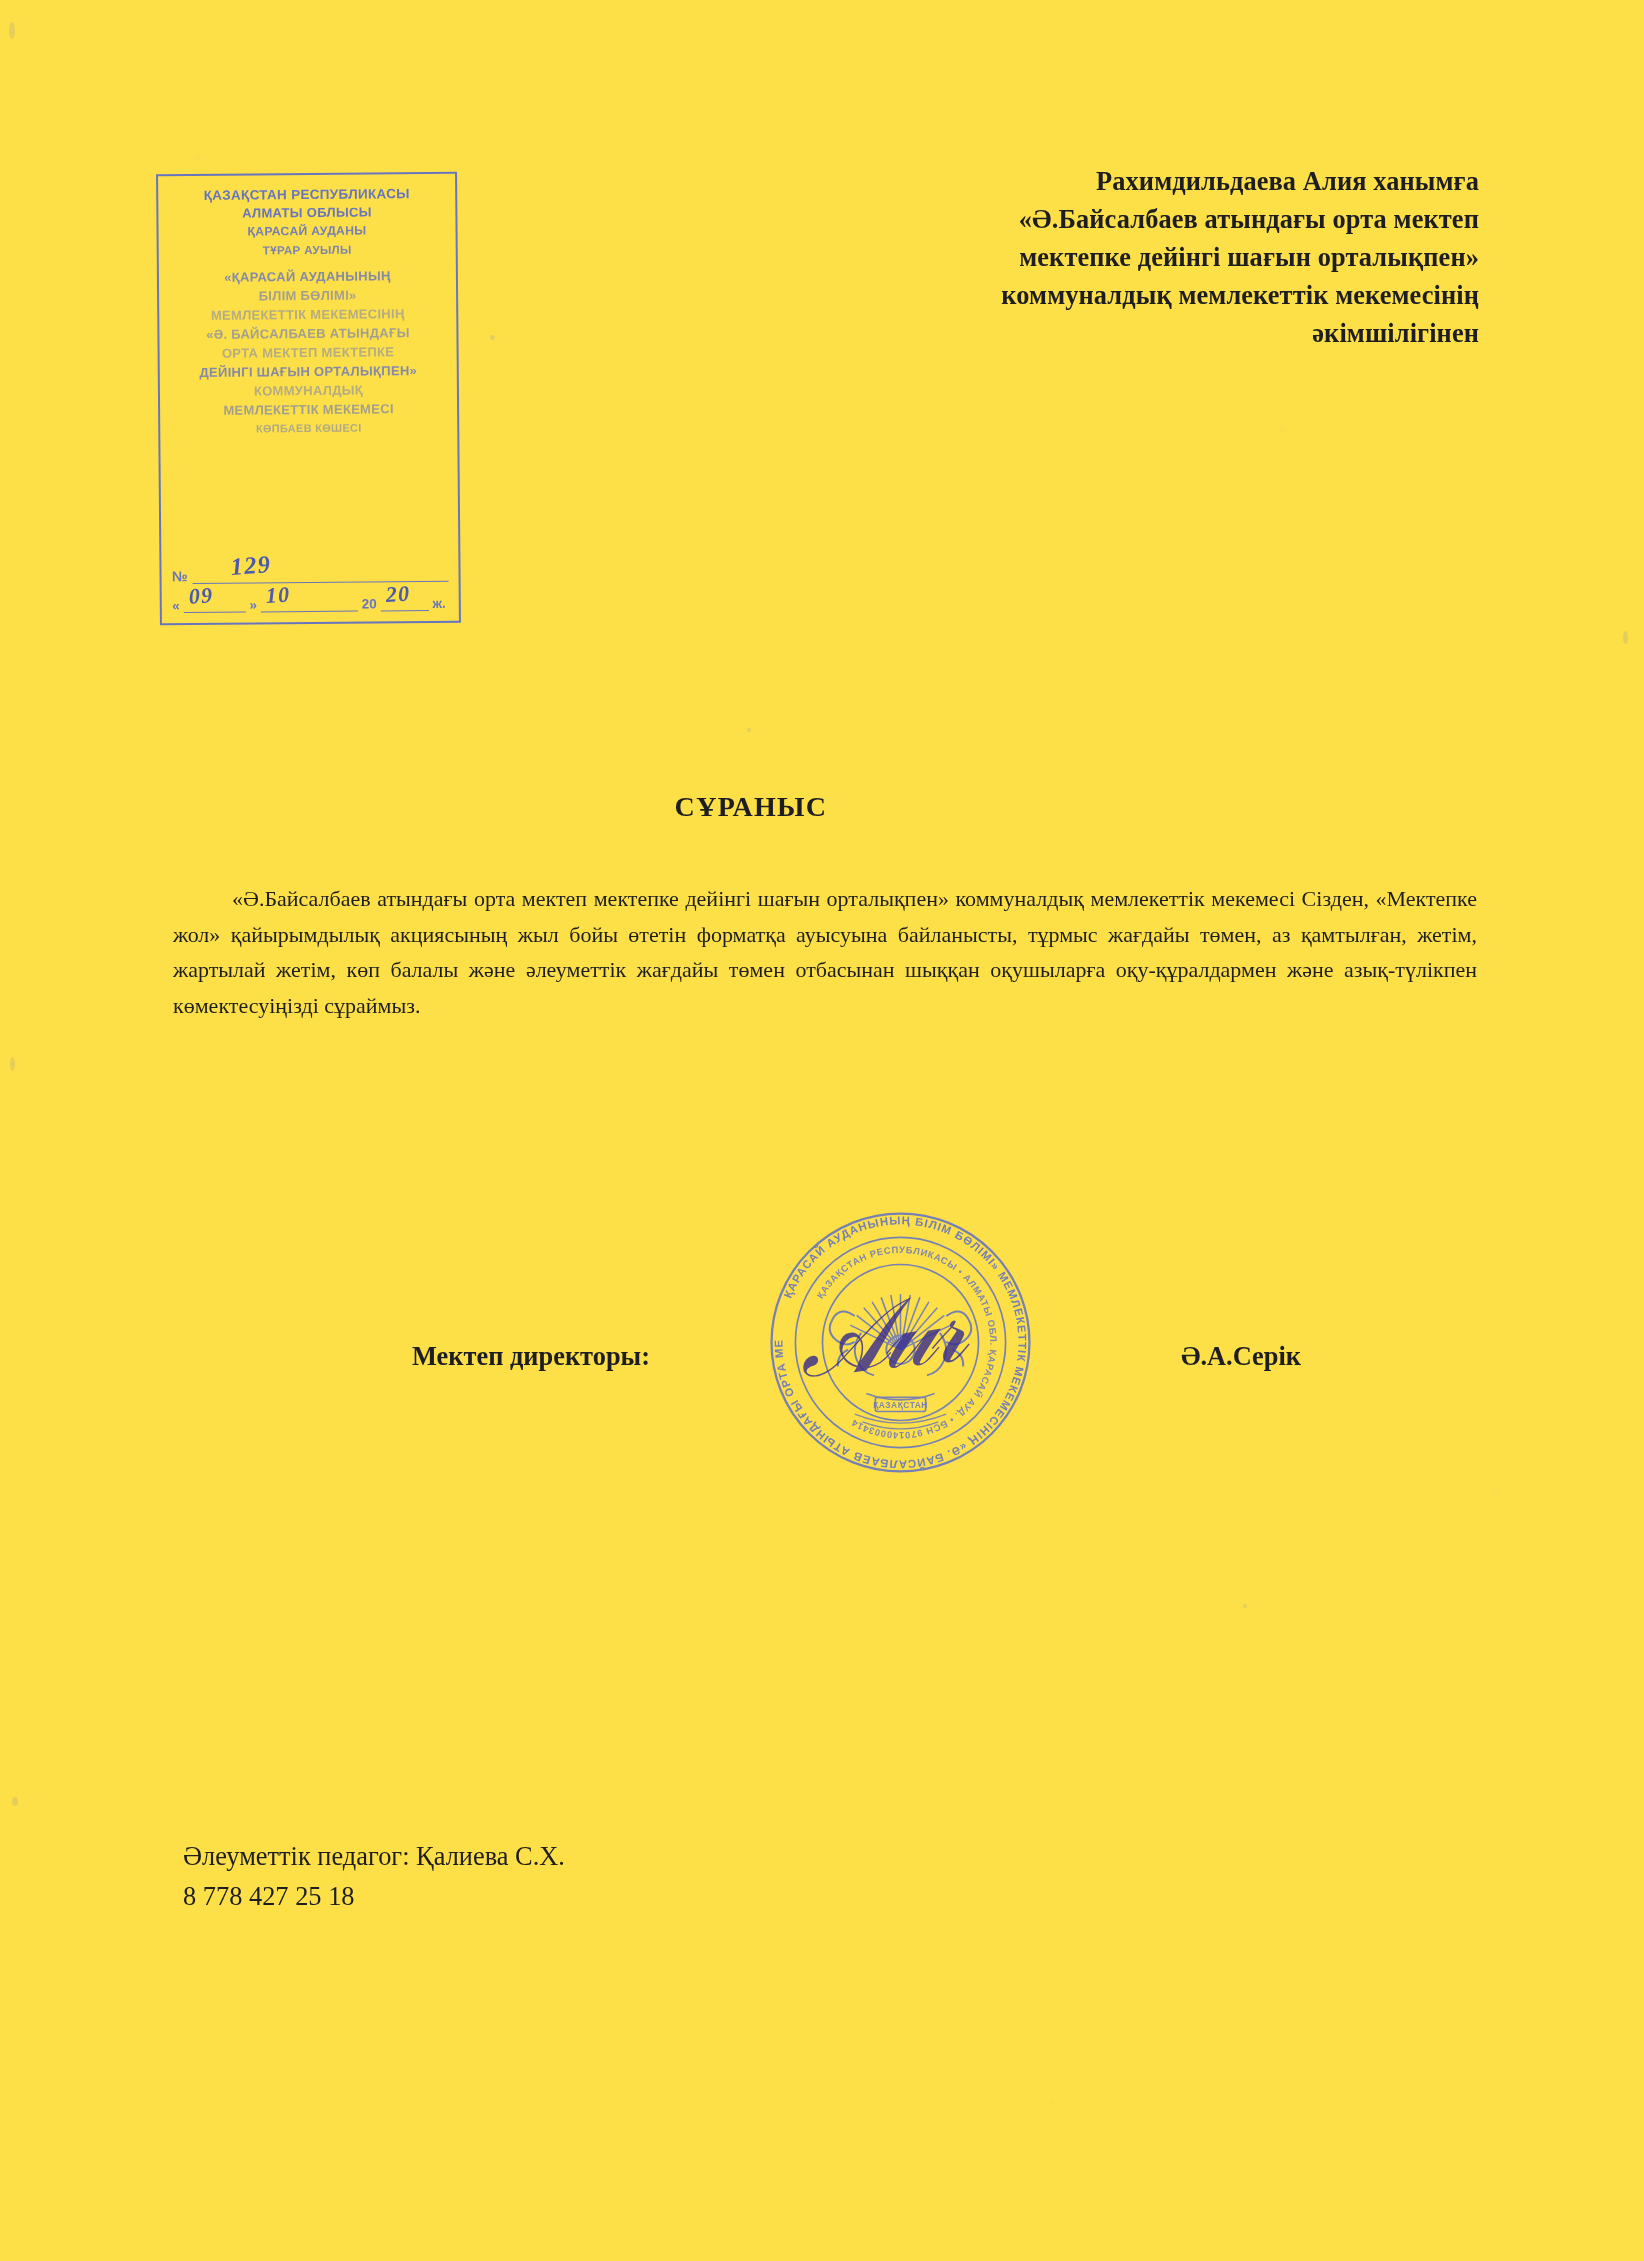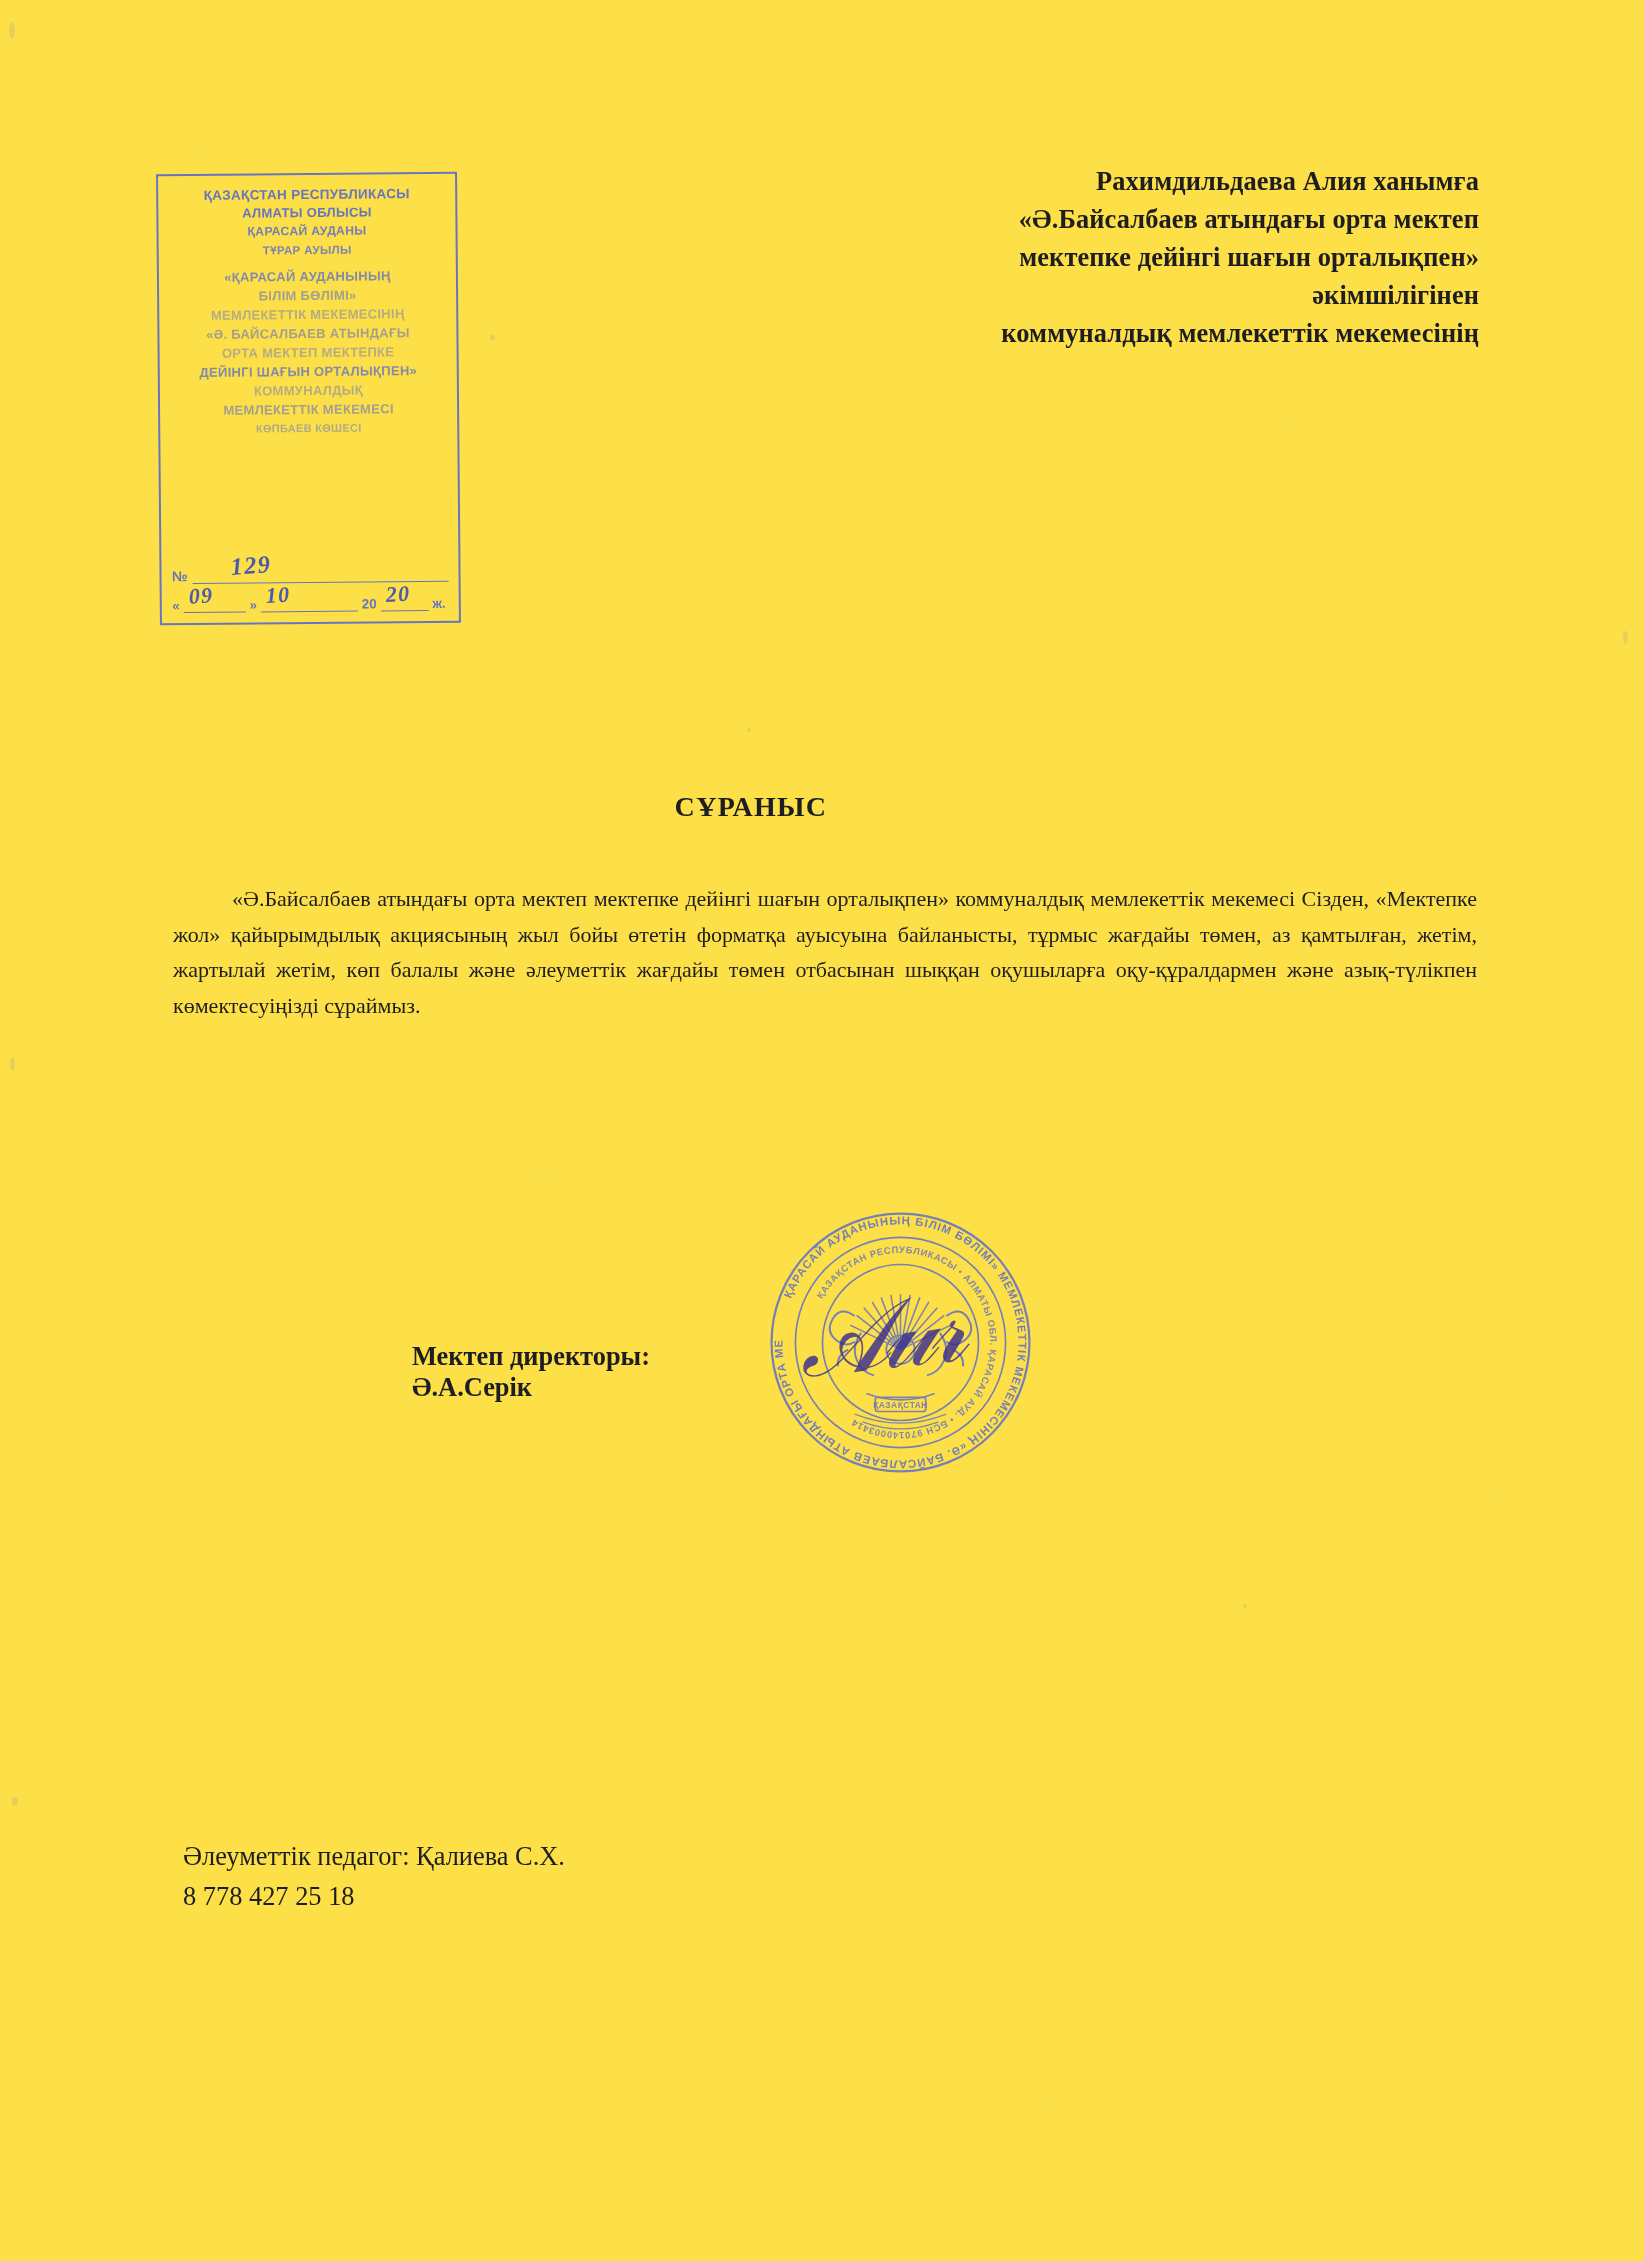--- a/index.html
+++ b/index.html
@@ -181,22 +181,21 @@
 
   
   .sig-row {
     position: absolute;
     left: 412px;
     top: 1341px;
     width: 966px;
     font-weight: 700;
     font-size: 26.4px;
     display: flex;
-    align-items: flex-start;
-    flex-direction: column;
+    align-items: center;
   }
   .sig-label { white-space: nowrap; }
   .sig-gap { flex: 1; }
   .sig-name { white-space: nowrap; padding-right: 77px; }
 
   
   .round-seal {
     position: absolute;
     left: 758px;
     top: 1200px;
@@ -285,22 +284,22 @@
         </span>
         <span>ж.</span>
       </div>
     </div>
   </div>
 
   <div class="addressee">
     <div>Рахимдильдаева Алия ханымға</div>
     <div>«Ә.Байсалбаев атындағы орта мектеп</div>
     <div>мектепке дейінгі шағын орталықпен»</div>
+    <div>коммуналдық мемлекеттік мекемесінің</div>
     <div>әкімшілігінен</div>
-    <div>коммуналдық мемлекеттік мекемесінің</div>
   </div>
 
   <div class="doc-title">СҰРАНЫС</div>
 
   <div class="body-text">
     <p>«Ә.Байсалбаев атындағы орта мектеп мектепке дейінгі шағын орталықпен» коммуналдық мемлекеттік мекемесі Сізден, «Мектепке жол» қайырымдылық акциясының жыл бойы өтетін форматқа ауысуына байланысты, тұрмыс жағдайы төмен, аз қамтылған, жетім, жартылай жетім, көп балалы және әлеуметтік жағдайы төмен отбасынан шыққан оқушыларға оқу-құралдармен және азық-түлікпен көмектесуіңізді сұраймыз.</p>
   </div>
 
   <div class="sig-row">
     <span class="sig-label">Мектеп директоры:</span>

